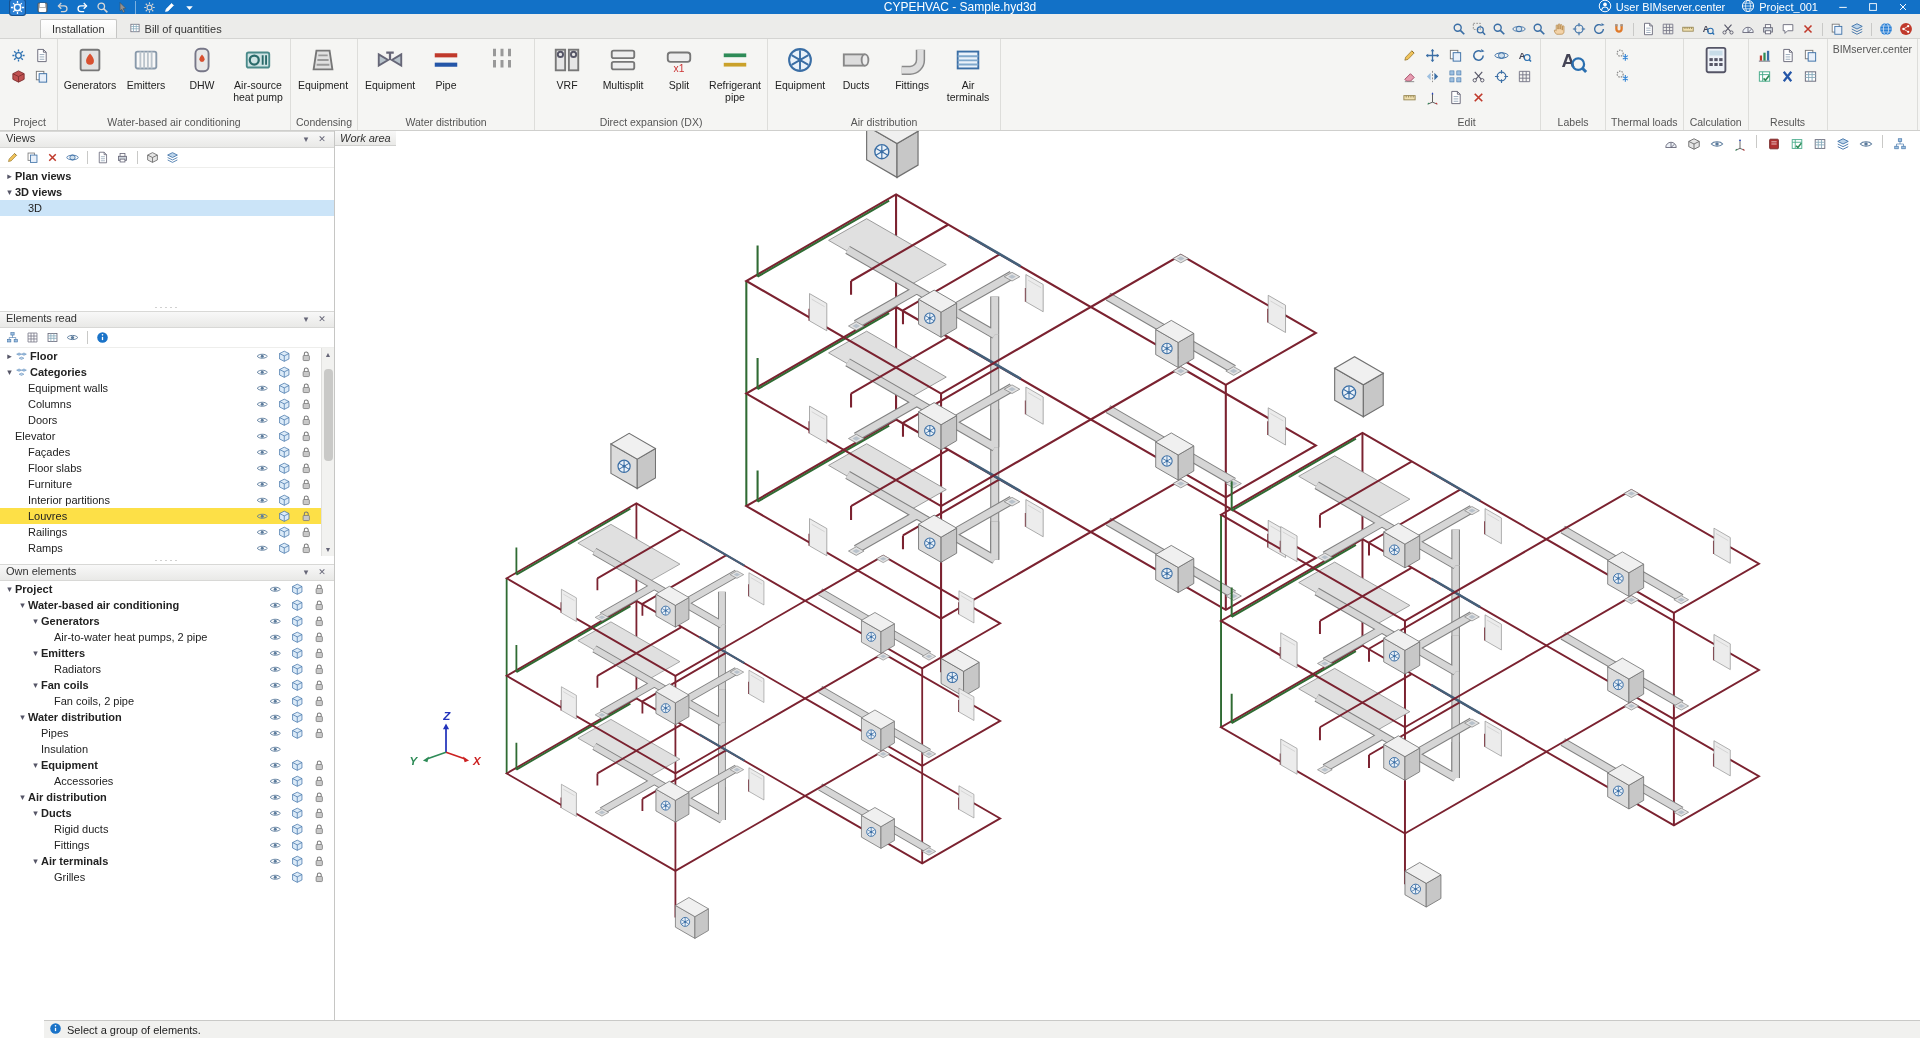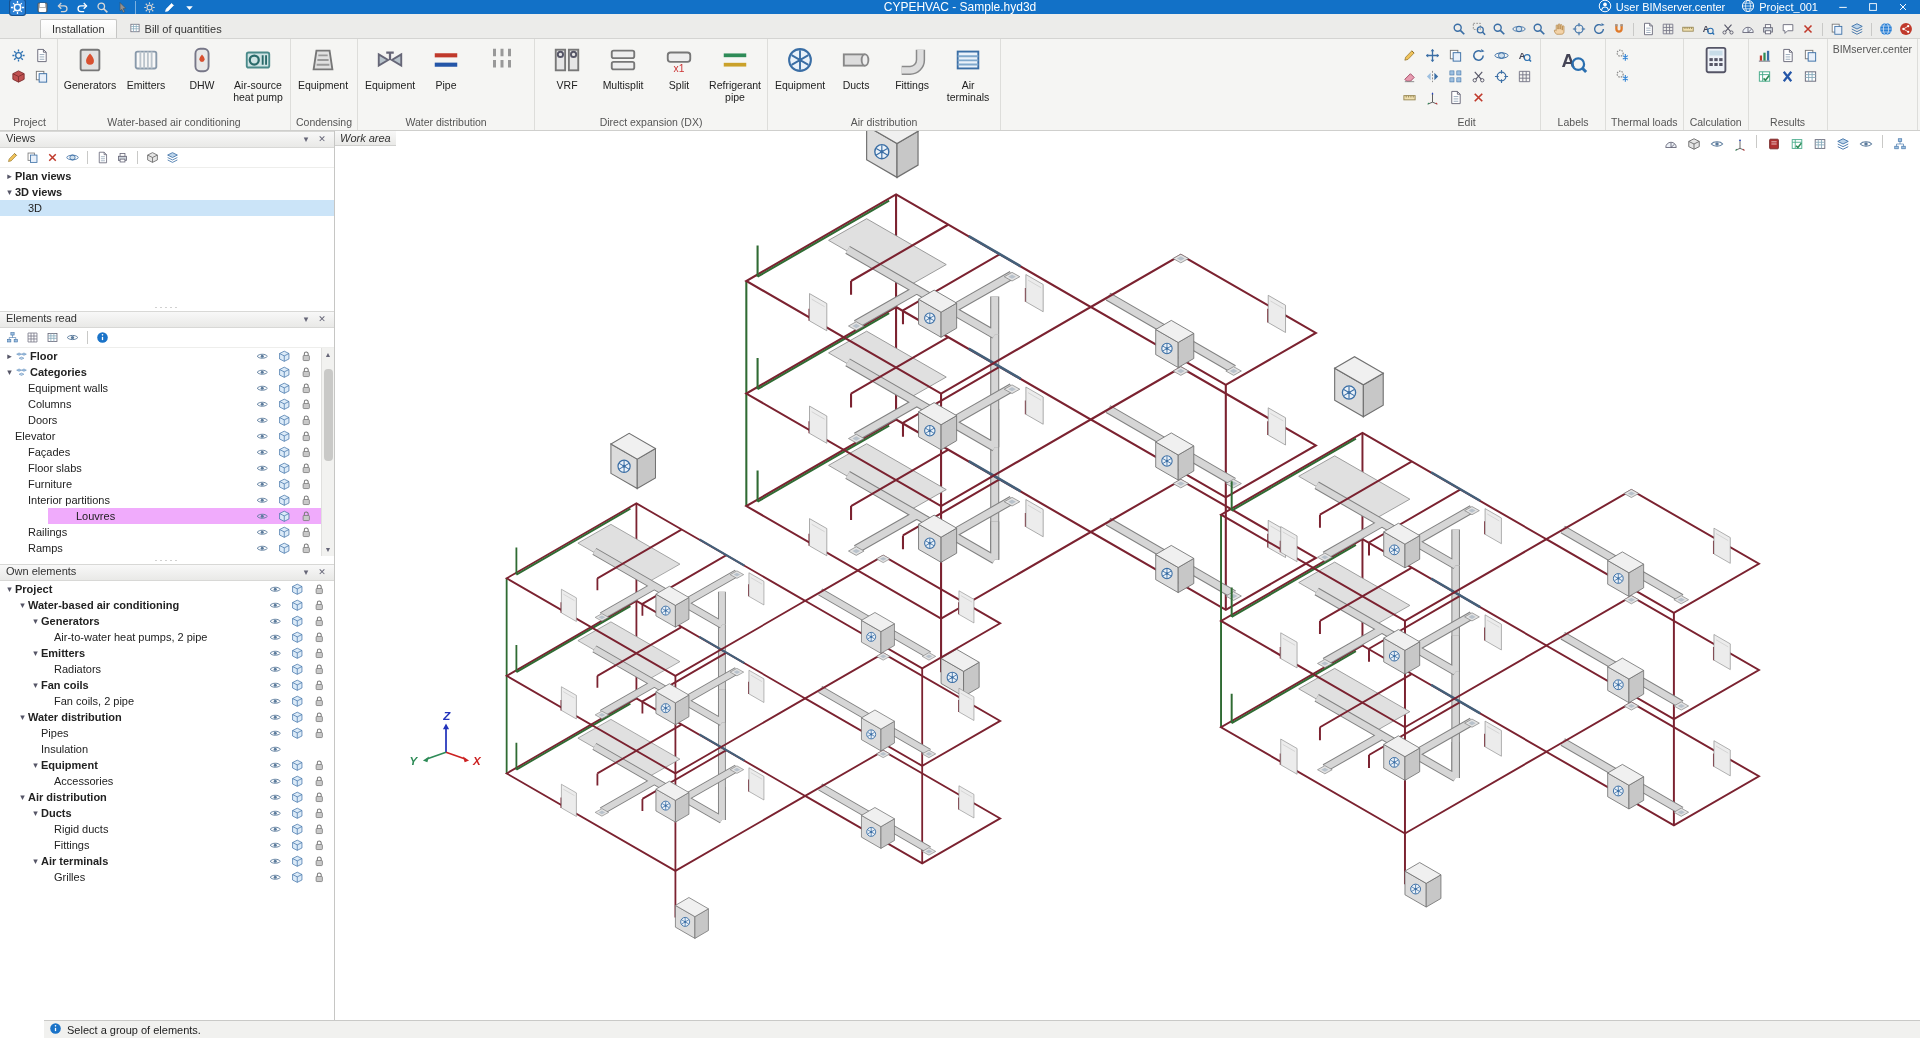--- a/index.html
+++ b/index.html
@@ -50,21 +50,21 @@
   .phead .pt{flex:1;padding-left:2px;}
   .phbtn{width:16px;height:14px;display:flex;align-items:center;justify-content:center;color:#667;font-size:9px;}
   .ptools{height:20px;display:flex;align-items:center;gap:1px;padding:0 3px;border-bottom:1px solid #eeeeec;}
   .ptools .tbtn{width:19px;height:17px;}
   .ptools .tbtn svg{width:13px;height:13px;}
   .splitter{height:8px;display:flex;align-items:center;justify-content:center;color:#999;font-size:9px;letter-spacing:2px;line-height:4px;}
   .treewrap{display:flex;}
   .tree{flex:1;min-width:0;}
   .trow{height:16px;display:flex;align-items:center;}
   .trow.sel{background:#cbe4f8;}
-  .trow.hl{background:#f0abfc;margin-left:48px;}
+  .trow.hl{background:#fde047;}
   .chev{width:11px;text-align:center;color:#556;font-size:9px;flex:none;}
   .lbl{flex:1;white-space:nowrap;overflow:hidden;}
   .lbl.b{font-weight:bold;}
   .catic{width:15px;height:13px;flex:none;display:flex;align-items:center;}
   .catic svg{width:13px;height:13px;}
   .ricons{display:flex;gap:9px;padding-right:8px;flex:none;}
   .ricon{width:13px;height:13px;display:flex;align-items:center;justify-content:center;}
   .ricon svg{width:12.5px;height:12.5px;}
   .vscroll{width:13px;background:#f2f2f0;border-left:1px solid #e0e0de;display:flex;flex-direction:column;align-items:center;}
   .sarrow{width:13px;height:13px;display:flex;align-items:center;justify-content:center;color:#667;font-size:7px;}

